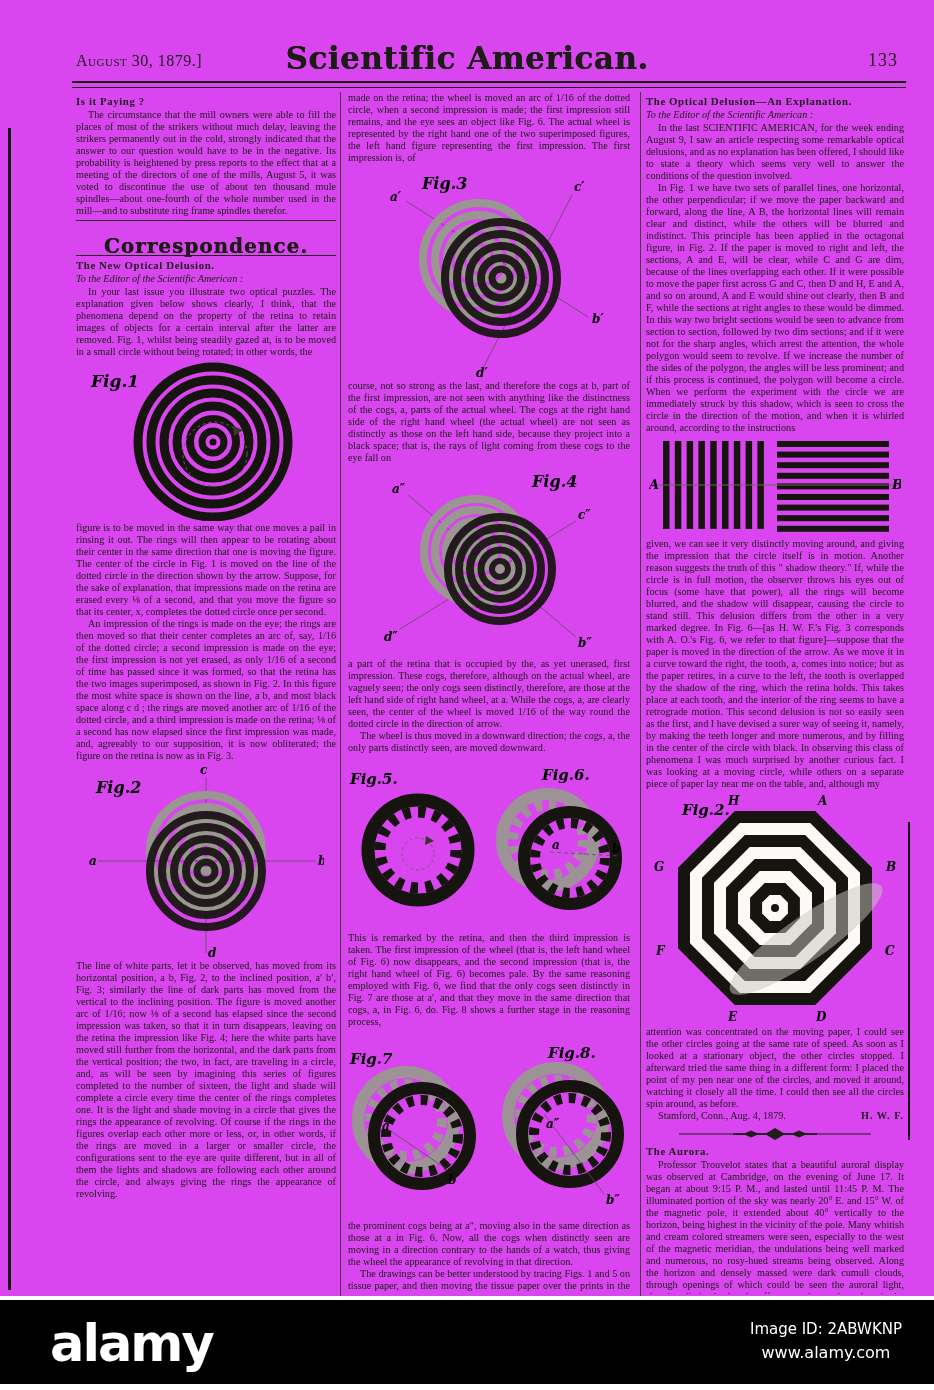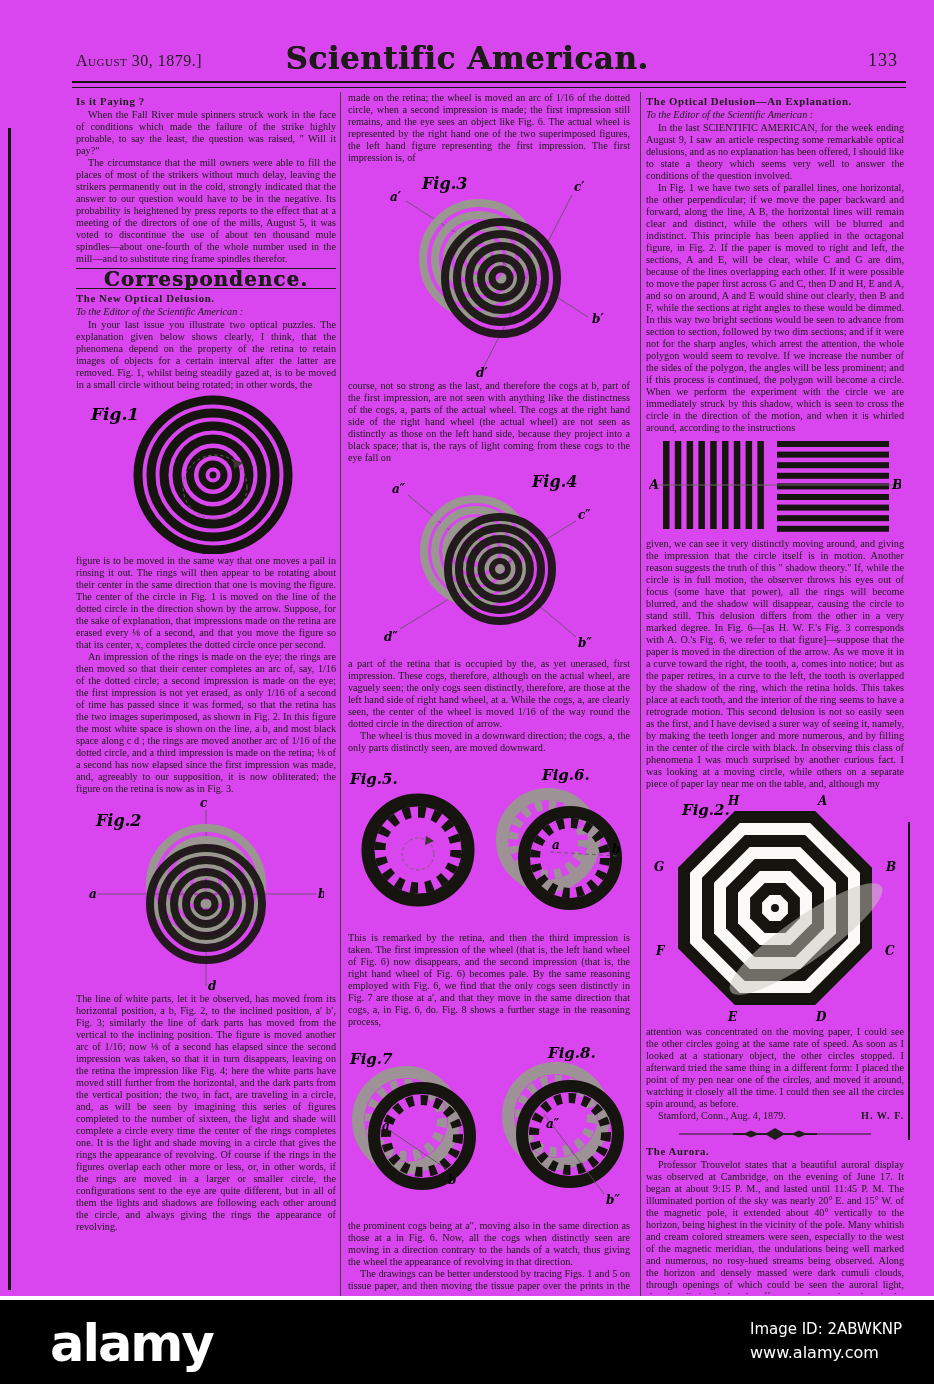--- a/index.html
+++ b/index.html
@@ -28,55 +28,54 @@
     font-size:10.2px;line-height:12px;}
   .col1{left:76px;width:260px;}
   .col2{left:348px;width:282px;}
   .col3{left:646px;width:258px;}
   p{margin:0;text-indent:12px;}
   p.noind{text-indent:0;}
   .art-title{font-weight:bold;font-size:10.8px;letter-spacing:.6px;margin:3px 0 2px;text-indent:0;}
   .salutation{font-style:italic;text-indent:0;margin:1px 0 1px;}
   .rule{border:0;border-top:1px solid #201e18;margin:3px 0;}
   .corr{font-family:"DejaVu Serif", serif;font-weight:bold;font-size:20px;text-align:center;
-    margin:4px 0 1px;letter-spacing:1px;text-shadow:.3px 0 0 #1c1b18;}
+    margin:19px 0 1px;letter-spacing:1px;text-shadow:.3px 0 0 #1c1b18;}
   .fig{position:relative;margin:1px auto;}
   .fig svg{display:block;}
   .figrow{display:flex;justify-content:space-between;margin:10px 0;align-items:center;}
   .sigwrap{position:relative;}
   .sig{position:absolute;right:2px;bottom:0;font-weight:bold;letter-spacing:1px;}
   .byline{display:flex;justify-content:space-between;text-indent:12px;}
   .byline .sig2{font-weight:bold;letter-spacing:1px;}
   .dateline{text-indent:10px;}
   .divider{margin:4px auto 2px;display:block;}
   .figlabel{font-family:"DejaVu Serif", serif;font-style:italic;font-weight:bold;}
   
   .wm-bar{position:absolute;left:0;top:1300px;width:934px;height:84px;background:#000;
     font-family:"DejaVu Sans", sans-serif;color:#fff;}
   .wm-logo{position:absolute;left:50px;top:14px;font-size:51px;font-weight:bold;letter-spacing:-2px;}
-  .wm-right{position:absolute;right:32px;top:18px;text-align:left;font-size:15px;line-height:23px;}
+  .wm-right{position:absolute;right:32px;top:18px;text-align:center;font-size:15px;line-height:23px;}
   .wm-right .url{font-weight:normal;font-size:16px;}
 </style>
 </head>
 <body>
 
 <div class="page">
 
   <div class="date-line">August 30, 1879.]</div>
   <div class="masthead">Scientific American.</div>
   <div class="page-num">133</div>
   <div class="head-rule"></div>
   <div class="vrule r1"></div>
   <div class="vrule r2"></div>
   <div class="edge-l"></div>
   <div class="edge-r"></div>
 
   <div class="col col1">
     <div class="art-title">Is it Paying ?</div>
-    <p>When the Fall River mule spinners struck work in the face of conditions which made the failure of the strike highly probable, to say the least, the question was raised, " Will it pay?"</p>
     <p>The circumstance that the mill owners were able to fill the places of most of the strikers without much delay, leaving the strikers permanently out in the cold, strongly indicated that the answer to our question would have to be in the negative. Its probability is heightened by press reports to the effect that at a meeting of the directors of one of the mills, August 5, it was voted to discontinue the use of about ten thousand mule spindles—about one-fourth of the whole number used in the mill—and to substitute ring frame spindles therefor.</p>
 
     <hr class="rule">
     <div class="corr">Correspondence.</div>
     <hr class="rule">
 
     <div class="art-title">The New Optical Delusion.</div>
     <p class="salutation">To the Editor of the Scientific American :</p>
     <p>In your last issue you illustrate two optical puzzles. The explanation given below shows clearly, I think, that the phenomena depend on the property of the retina to retain images of objects for a certain interval after the latter are removed. Fig. 1, whilst being steadily gazed at, is to be moved in a small circle without being rotated; in other words, the</p>
 

